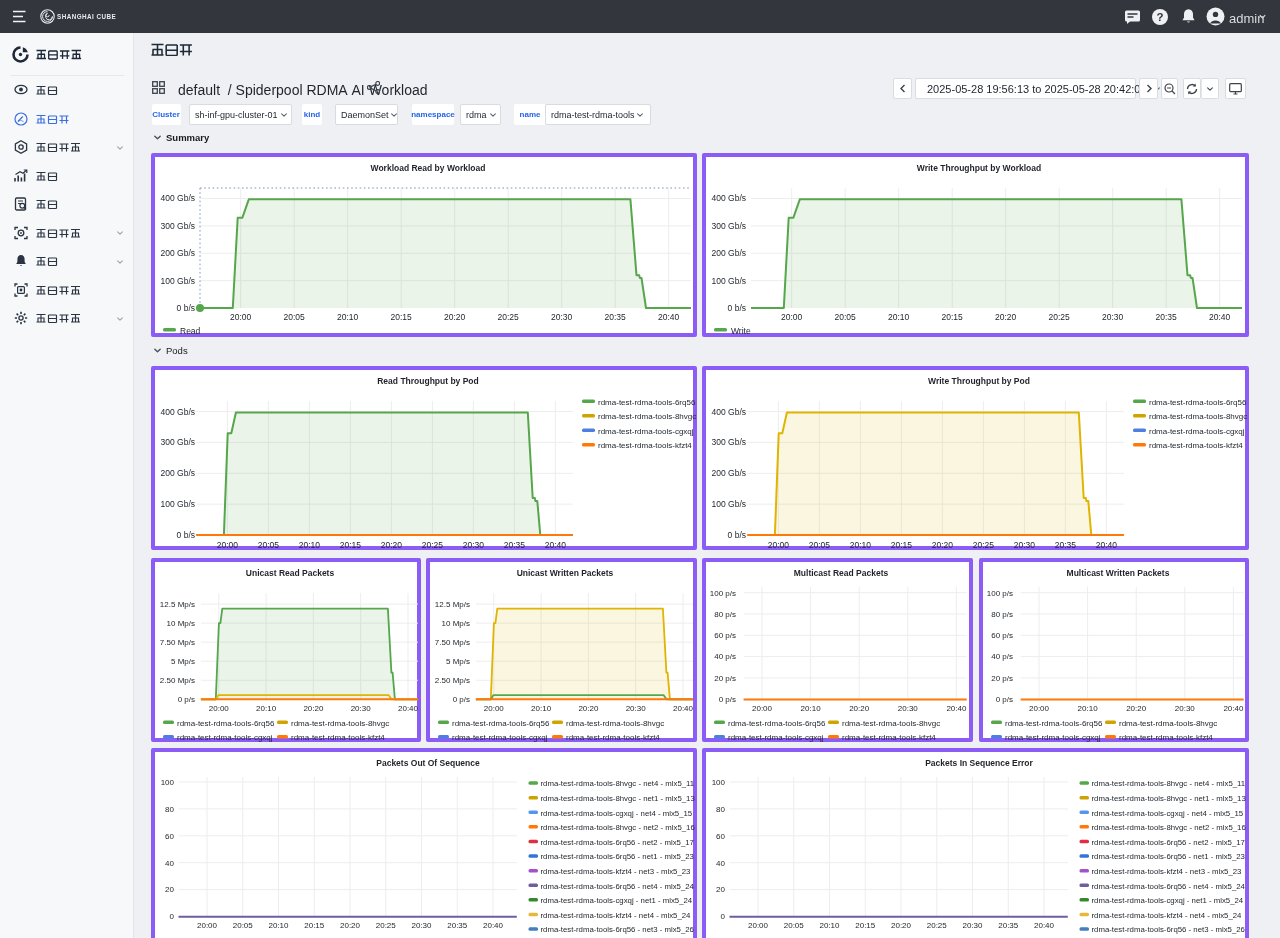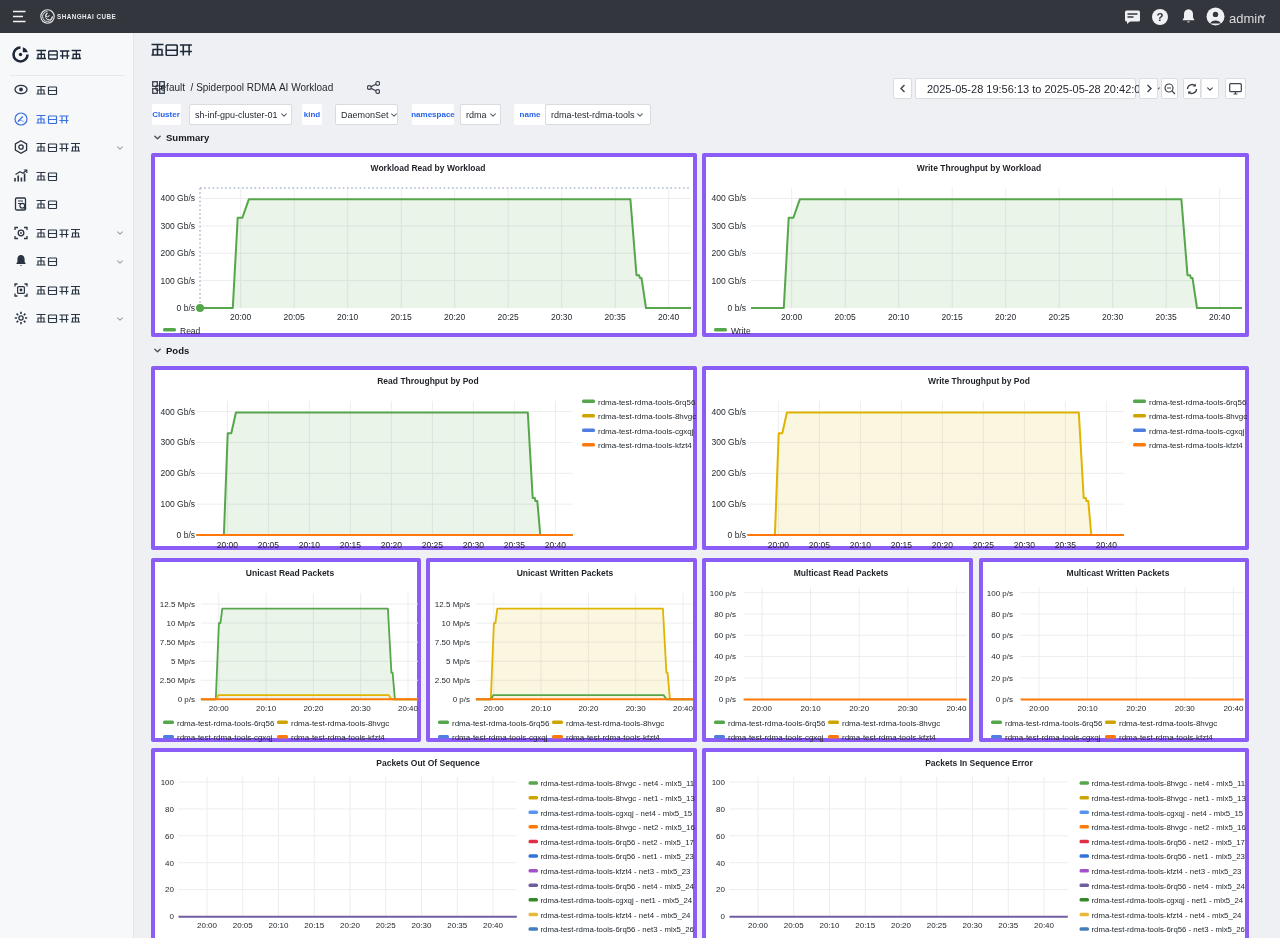--- a/index.html
+++ b/index.html
@@ -197,21 +197,21 @@
       <path d="M15.2 2 H26.2 M15.2 2 V12.5 M26.2 2 V12.5 M15.2 7.15 H26.2 M15.2 12.5 H26.2" stroke="#1e2a38" stroke-width="1.55" fill="none"></path>
       <path d="M28.9 2 H40.9 M32.3 2 V12.5 M38.15 2 V12.5 M28.9 8.45 H40.9" stroke="#1e2a38" stroke-width="1.55" fill="none"></path>
     </svg>
   </div>
 <svg class="abs" style="left:152px;top:81px" width="13" height="13" viewBox="0 0 13 13">
 <rect x="0.7" y="0.7" width="4.6" height="4.6" stroke="#3c434d" stroke-width="1.3" fill="none"></rect>
 <rect x="7.7" y="0.7" width="4.6" height="4.6" stroke="#3c434d" stroke-width="1.3" fill="none"></rect>
 <rect x="0.7" y="7.7" width="4.6" height="4.6" stroke="#3c434d" stroke-width="1.3" fill="none"></rect>
 <rect x="7.7" y="7.7" width="4.6" height="4.6" stroke="#3c434d" stroke-width="1.3" fill="none"></rect>
   </svg>
-<div class="abs" style="left:155px;top:81.5px;font-size:10px;color:#1f242b">default&nbsp; /&nbsp;Spiderpool&nbsp;RDMA&nbsp;AI&nbsp;Workload</div>
+<div class="abs" style="left:178px;top:81.5px;font-size:14px;color:#1f242b">default&nbsp; /&nbsp;Spiderpool&nbsp;RDMA&nbsp;AI&nbsp;Workload</div>
 <svg class="abs" style="left:367px;top:81px" width="13" height="13" viewBox="0 0 13 13">
 <circle cx="10.7" cy="2.4" r="1.9" stroke="#3c434d" stroke-width="1.2" fill="none"></circle>
 <circle cx="2.3" cy="6.5" r="1.9" stroke="#3c434d" stroke-width="1.2" fill="none"></circle>
 <circle cx="10.7" cy="10.6" r="1.9" stroke="#3c434d" stroke-width="1.2" fill="none"></circle>
 <path d="M4 5.6 L9 3.2 M4 7.4 L9 9.8" stroke="#3c434d" stroke-width="1.2"></path>
   </svg>
 <div class="hdrbtn" style="left:893px;top:78px;width:19px">
     <svg width="8" height="9" viewBox="0 0 8 9">
       <path d="M5.5 1 L2 4.5 L5.5 8" stroke="#3c434d" stroke-width="1.4" fill="none"></path>
     </svg>
@@ -286,21 +286,21 @@
 <div class="abs" style="left:153px;top:132px;display:flex;align-items:center">
     <svg width="9" height="9" viewBox="0 0 10 10" style="vertical-align:middle">
       <path d="M2 3.5 L5 6.5 L8 3.5" stroke="#4a515c" stroke-width="1.5" fill="none" stroke-linecap="round" stroke-linejoin="round"></path>
     </svg>
     <span style="margin-left:4px;font-size:9.5px;font-weight:bold;color:#17191d">Summary</span>
   </div>
 <div class="abs" style="left:153px;top:345px;display:flex;align-items:center">
     <svg width="9" height="9" viewBox="0 0 10 10" style="vertical-align:middle">
       <path d="M2 3.5 L5 6.5 L8 3.5" stroke="#4a515c" stroke-width="1.5" fill="none" stroke-linecap="round" stroke-linejoin="round"></path>
     </svg>
-    <span style="margin-left:4px;font-size:9.5px;font-weight:bold;color:#17191d">Pods</span>
+    <span style="margin-left:4px;font-size:9.5px;font-weight:normal;color:#17191d">Pods</span>
   </div>
 <div class="panel" style="left:151px;top:153px;width:546px;height:184px">
     <svg width="546" height="184" viewBox="0 0 546 184" style="position:absolute;left:0;top:0">
       <text x="273" y="14" text-anchor="middle" font-size="8.5" font-weight="bold" fill="#1f2227" font-family="Liberation Sans,sans-serif">Workload Read by Workload</text>
       <line x1="85.7" y1="31" x2="85.7" y2="151" stroke="#ededf0" stroke-width="1"></line>
       <line x1="139.2" y1="31" x2="139.2" y2="151" stroke="#ededf0" stroke-width="1"></line>
       <line x1="192.7" y1="31" x2="192.7" y2="151" stroke="#ededf0" stroke-width="1"></line>
       <line x1="246.2" y1="31" x2="246.2" y2="151" stroke="#ededf0" stroke-width="1"></line>
       <line x1="299.7" y1="31" x2="299.7" y2="151" stroke="#ededf0" stroke-width="1"></line>
       <line x1="353.2" y1="31" x2="353.2" y2="151" stroke="#ededf0" stroke-width="1"></line>

